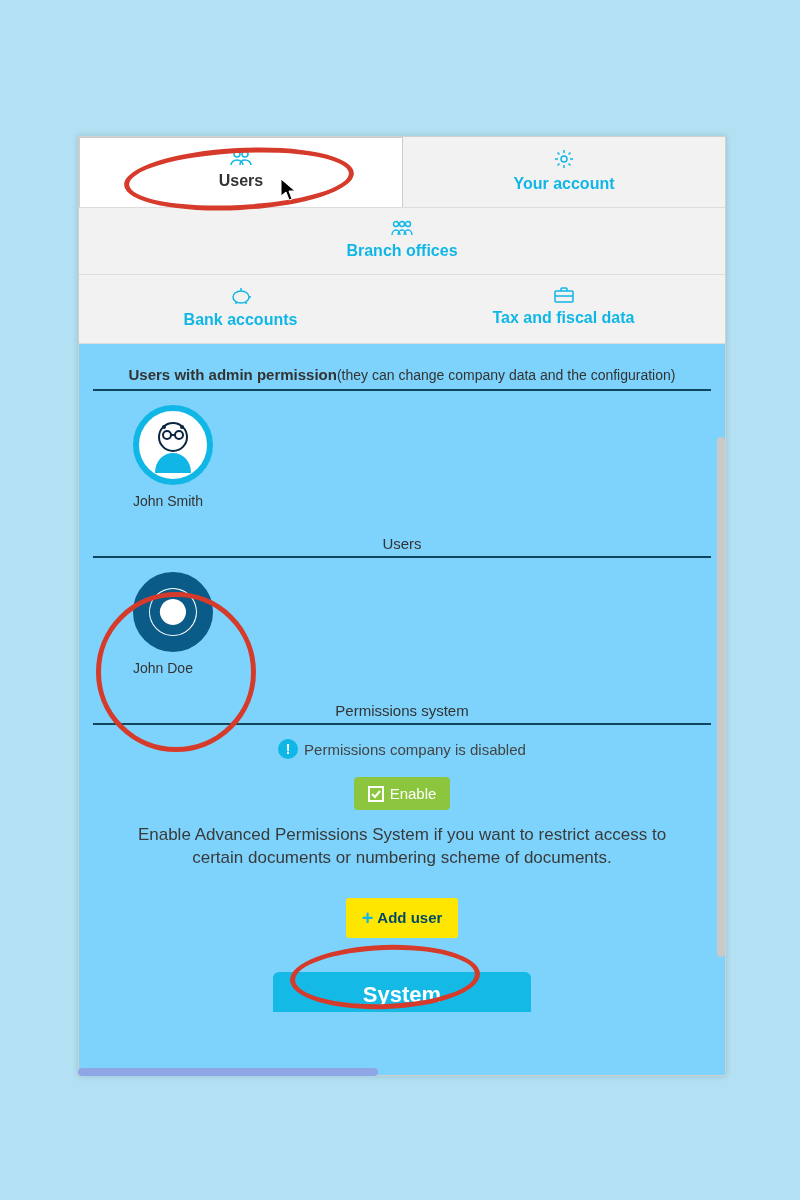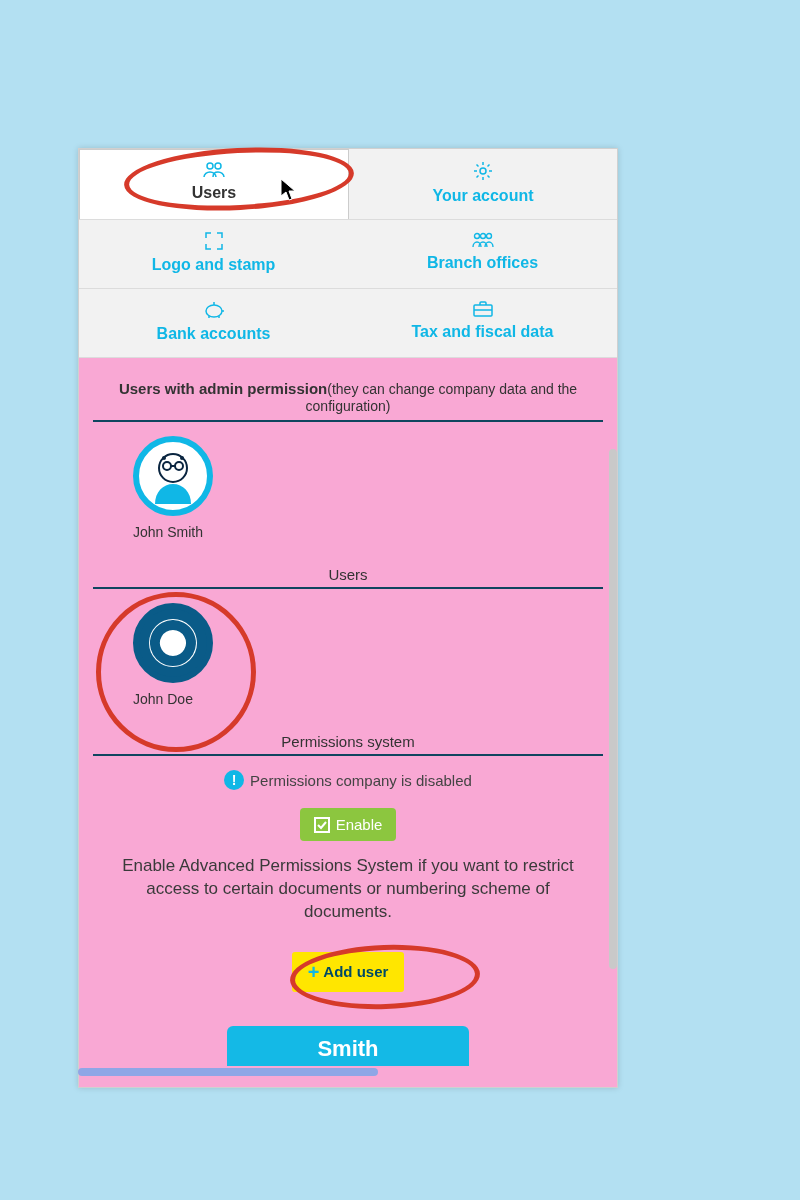--- a/index.html
+++ b/index.html
@@ -6,25 +6,25 @@
   body {
     background: #b3e0f2;
     font-family: Arial, sans-serif;
     width: 800px;
     height: 1200px;
     position: relative;
     overflow: hidden;
   }
   .window {
     position: absolute;
-    top: 148px;
+    top: 136px;
     left: 78px;
-    width: 540px;
+    width: 648px;
     height: 940px;
-    background: #f9a8d4;
+    background: #7dd3fc;
     border: 1px solid #d0d0d0;
     box-shadow: 0 0 6px rgba(0,0,0,0.15);
   }
   .tabs-area { width: 100%; }
   .tab-row {
     display: flex;
     width: 100%;
     border-bottom: 1px solid #dcdcdc;
     background: #f2f2f2;
   }
@@ -219,30 +219,20 @@
               <g fill="none" stroke="#10b7e6" stroke-width="1.5">
                 <circle cx="10" cy="10" r="3"></circle>
                 <path d="M10 1v3M10 16v3M1 10h3M16 10h3M3.5 3.5l2 2M14.5 14.5l2 2M16.5 3.5l-2 2M5.5 14.5l-2 2"></path>
               </g>
             </svg>
         </span>
         <span class="tab-label">Your account</span>
       </div>
     </div>
     <div class="tab-row">
-      <div class="tab">
-        <span class="tab-icon">
-          <svg width="18" height="18" viewBox="0 0 18 18">
-              <g fill="none" stroke="#10b7e6" stroke-width="1.5">
-                <path d="M1 6V1h5M17 6V1h-5M1 12v5h5M17 12v5h-5"></path>
-              </g>
-            </svg>
-        </span>
-        <span class="tab-label">Logo and stamp</span>
-      </div>
       <div class="tab">
         <span class="tab-icon">
           <svg width="24" height="16" viewBox="0 0 24 16">
               <g fill="none" stroke="#10b7e6" stroke-width="1.4">
                 <circle cx="6" cy="4" r="2.5"></circle>
                 <circle cx="12" cy="4" r="2.5"></circle>
                 <circle cx="18" cy="4" r="2.5"></circle>
                 <path d="M2 15c0-3 2-5 4-5s4 2 4 5M8 15c0-3 2-5 4-5s4 2 4 5M14 15c0-3 2-5 4-5s4 2 4 5"></path>
               </g>
             </svg>
@@ -329,21 +319,21 @@
     <div class="perm-desc">Enable Advanced Permissions System if you want to restrict access to certain documents or numbering scheme of documents.</div>
 
     <div class="adduser-row">
       <button class="adduser-btn">
         <span class="plus-icon">+</span>
         <span>Add user</span>
       </button>
     </div>
 
     <div class="online-row">
-      <div class="online-bar">Smith</div>
+      <div class="online-bar">System</div>
     </div>
 
   </div>
 
   <div class="scrollbar-stub"></div>
 </div>
 
 <div class="anno-circle anno-users"></div>
 <div class="anno-circle anno-jane"></div>
 <div class="anno-circle anno-adduser"></div>

